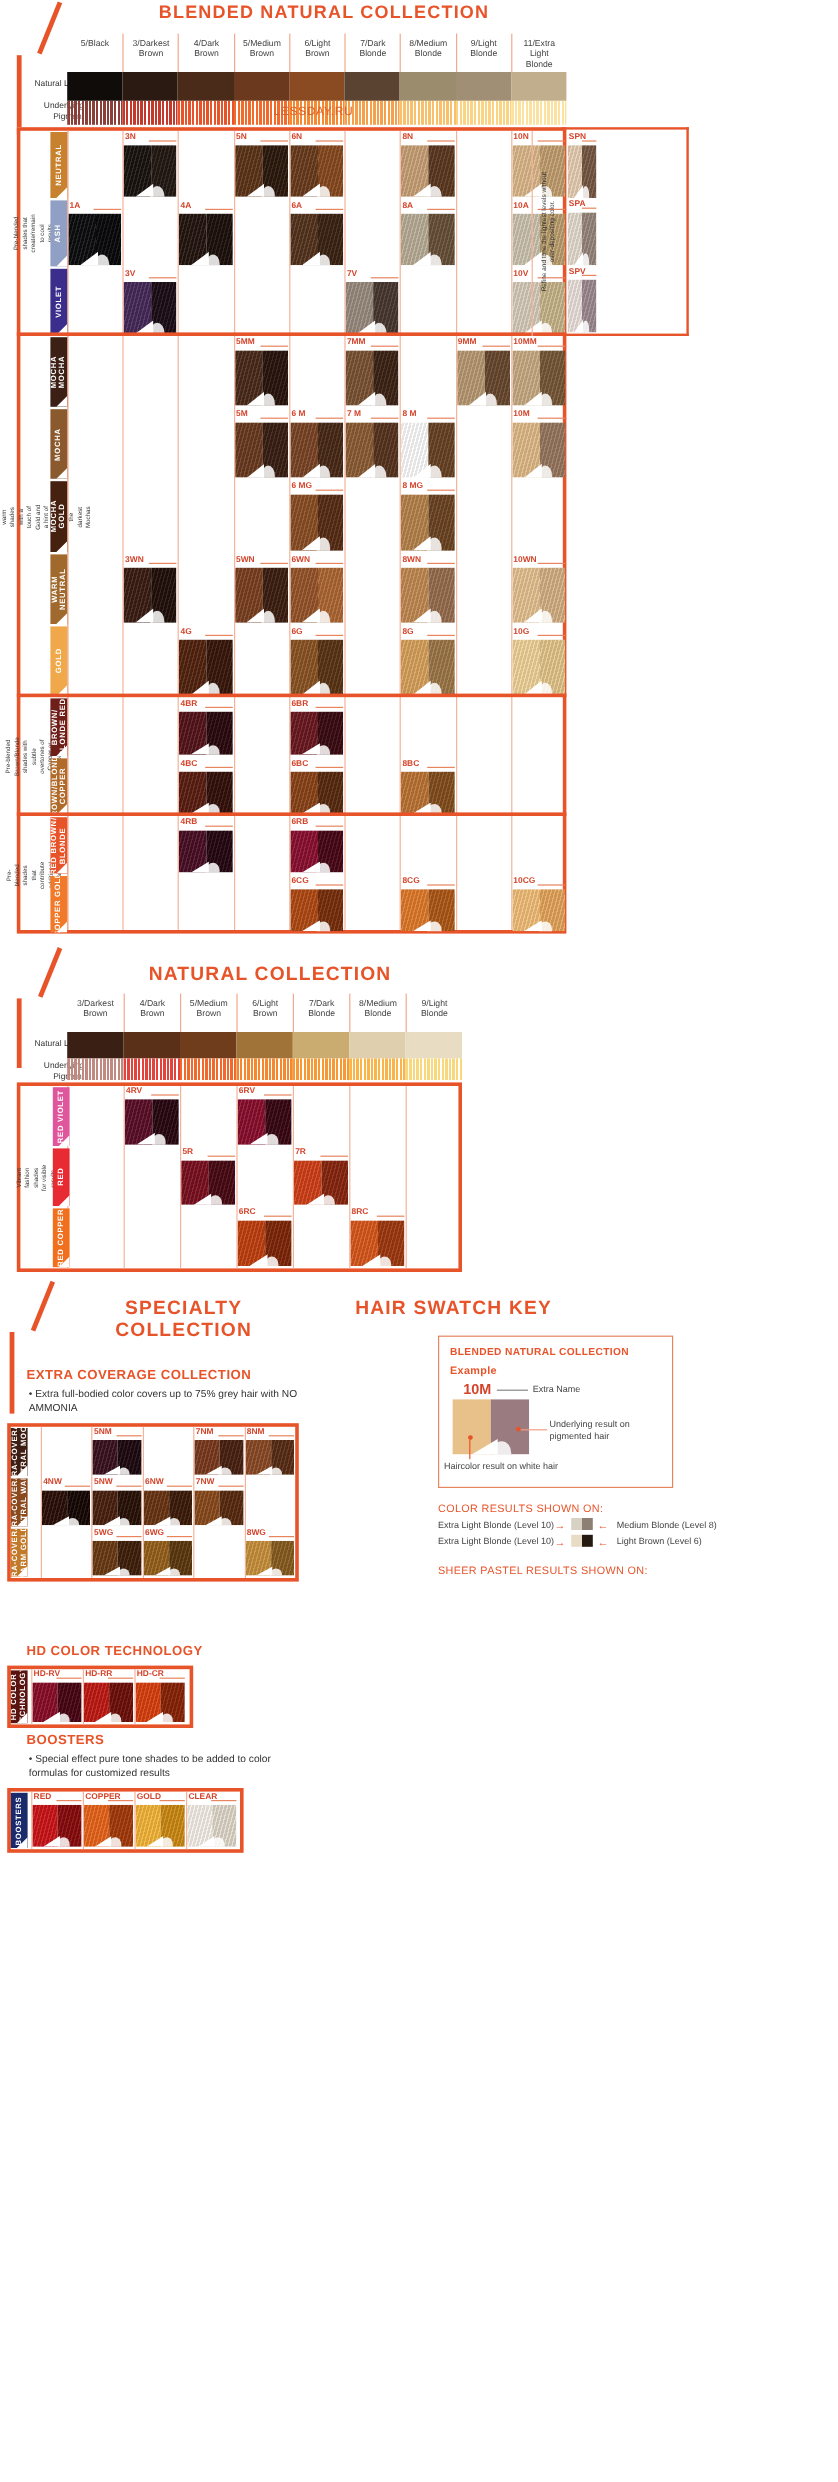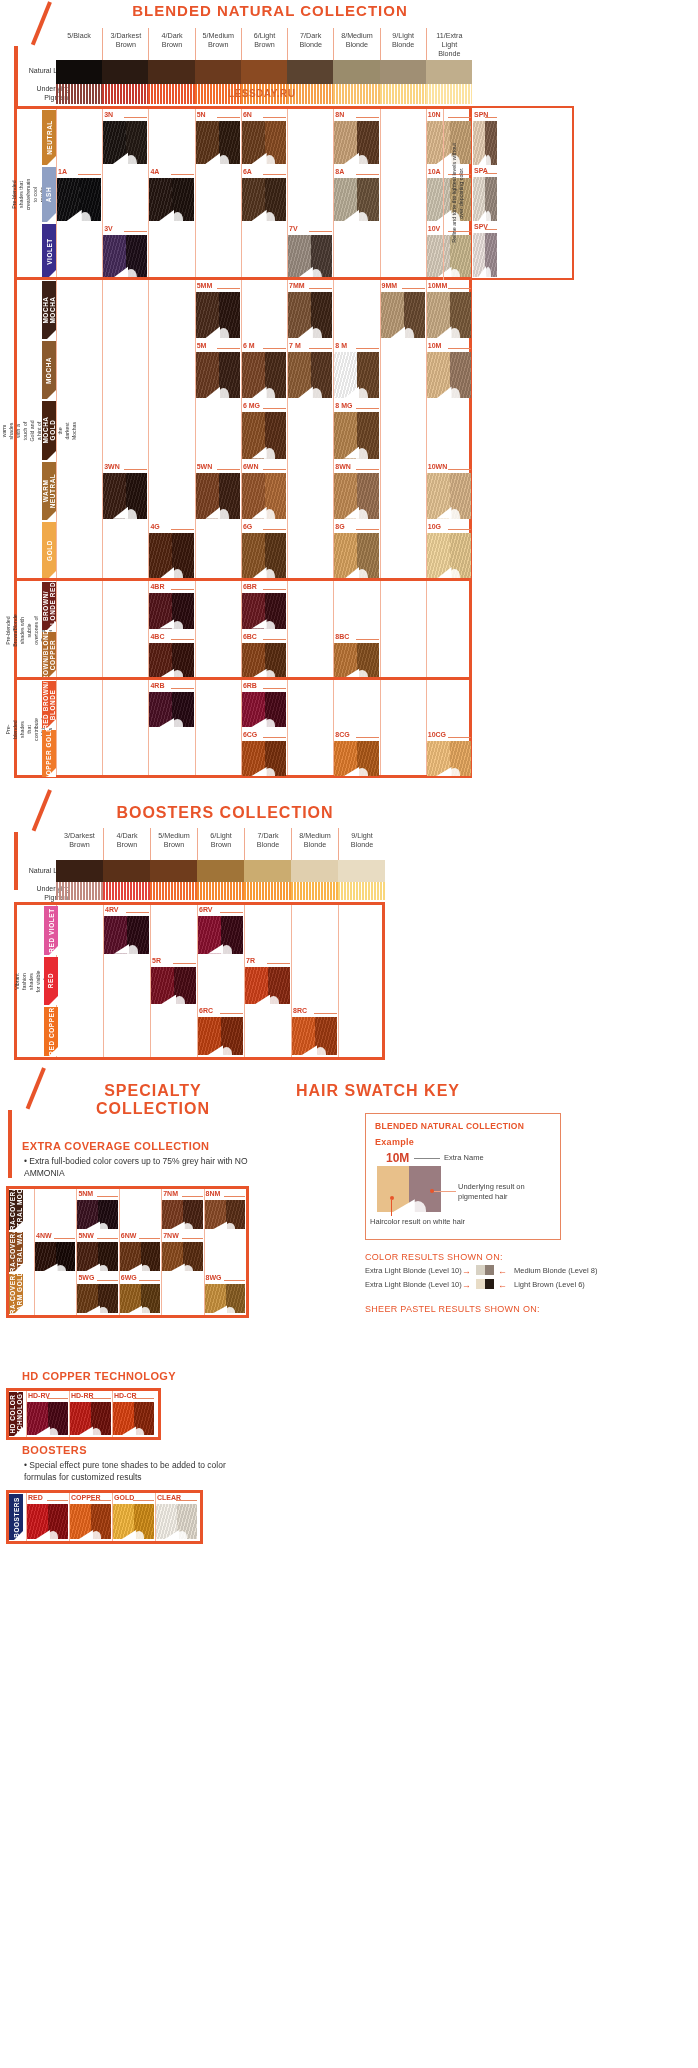--- a/index.html
+++ b/index.html
@@ -30,21 +30,21 @@
   }
   .hdrcell:first-child{border-left:none;}
   .rowlabel{
     position:absolute; font-size:7px; text-align:right; color:#333; line-height:9px;
   }
   .natband{position:absolute; display:flex;}
   .natband div{height:100%;}
   .pigband{position:absolute; display:flex;}
   .pigband div{height:100%;}
   .watermark{
-    position:absolute; color:#d8622c; font-size:10px; font-weight:bold;
+    position:absolute; color:#d8622c; font-size:10px; font-weight:normal;
     letter-spacing:.5px;
   }
   
   .vtab{
     position:absolute; color:#fff; font-size:6.4px; font-weight:bold;
     letter-spacing:.6px; text-align:center; line-height:8px;
     display:flex; align-items:center; justify-content:center;
     overflow:hidden;
   }
   .vtab span{
@@ -683,21 +683,21 @@
     <span style="font-size:5.4px;line-height:7px;">Refine and tone the lightest levels without<br>over-depositing color.</span>
   </div>
 </div>
 
 <div>
   <div class="flag" style="left:14px;top:790px;width:60px;height:100px;">
     <i style="left:34px;top:0;width:4px;height:44px;transform:rotate(22deg);transform-origin:top;"></i>
     <i style="left:0px;top:42px;width:4px;height:58px;"></i>
   </div>
 
-  <div class="sec-title" style="position:absolute;left:60px;top:804px;width:330px;">BOOSTERS COLLECTION</div>
+  <div class="sec-title" style="position:absolute;left:60px;top:804px;width:330px;">NATURAL COLLECTION</div>
 
   <div class="hdrrow" id="rf-head" style="left:56px;top:828px;width:329px;height:33px;">
       <div class="hdrcell" style="width:47px;white-space:pre-line;">3/Darkest
 Brown</div>
       <div class="hdrcell" style="width:47px;white-space:pre-line;">4/Dark
 Brown</div>
       <div class="hdrcell" style="width:47px;white-space:pre-line;">5/Medium
 Brown</div>
       <div class="hdrcell" style="width:47px;white-space:pre-line;">6/Light
 Brown</div>
@@ -938,21 +938,21 @@
         <div class="lead" style="left:19.392px;width:21.008px;background:#e8855f;"></div>
         <div class="panes">
           <i style="width:52%;background:#c8913c;background-image:repeating-linear-gradient(105deg,rgba(255,255,255,.10) 0 1px,rgba(0,0,0,.10) 1px 3px);"></i>
           <i style="width:48%;background:#8a5e22;background-image:repeating-linear-gradient(105deg,rgba(255,255,255,.08) 0 1px,rgba(0,0,0,.12) 1px 3px);"></i>
         </div>
         <div class="notch"></div>
         <div class="notch2"></div>
       </div>
     </div>
 
-  <div class="bullethead" style="position:absolute;left:22px;top:1370px;">HD COPPER TECHNOLOGY</div>
+  <div class="bullethead" style="position:absolute;left:22px;top:1370px;">HD COLOR TECHNOLOGY</div>
   <div class="chart" style="left:6px;top:1388px;width:155px;height:52px;"></div>
   <div id="hd-body">
       <div class="vtab" style="left:9px;top:1392px;width:14px;height:44px;background:#5a1410;">
         <span style="line-height: 7px;">HD COLOR<br>TECHNOLOGY</span>
       </div>
       <div class="gridv" style="left:26px;top:1391px;height:46px;"></div>
       <div class="sw" style="left:27px;top:1402px;width:41px;height:33px;">
         <div class="lbl">HD-RV</div>
         <div class="lead" style="left:19.68px;width:21.32px;background:#e8855f;"></div>
         <div class="panes">

